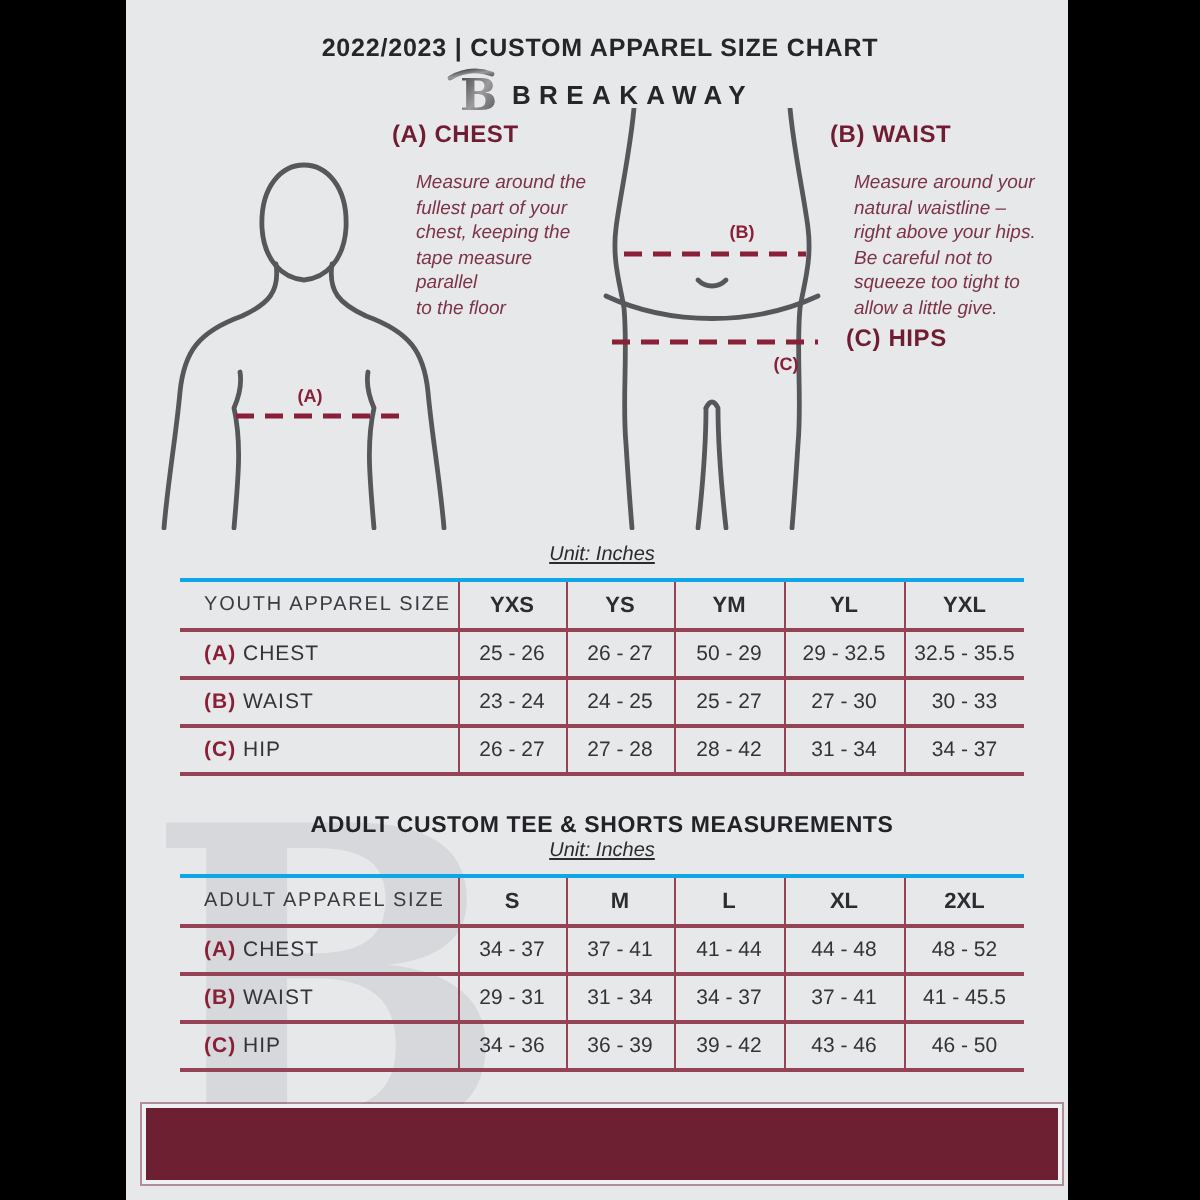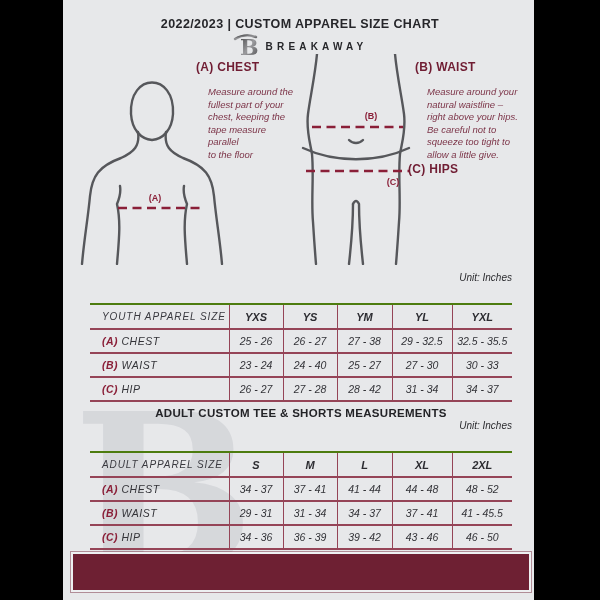--- a/index.html
+++ b/index.html
@@ -9,33 +9,33 @@
   }
   .page{
     position:absolute;left:63px;top:0;width:471px;height:600px;
     background:#e7e8ea;overflow:hidden;
   }
   
   .header-bar{position:absolute;left:25px;right:22px;top:17px;height:28px;
     display:flex;justify-content:space-between;align-items:center;z-index:2;flex-direction:column;}
   .doc-title{font-size:12.5px;font-weight:bold;letter-spacing:.4px;color:#26262a;white-space:nowrap;}
   .brand{display:flex;align-items:center;gap:7px;}
-  .brand-name{font-size:10px;font-weight:bold;letter-spacing:4.2px;color:#26262a;}
+  .brand-name{font-size:13px;font-weight:bold;letter-spacing:4.2px;color:#26262a;}
   
   .fig{position:absolute;z-index:1;}
   .fig svg{display:block;}
   .measure-block{position:absolute;z-index:2;}
   .measure-heading{font-size:12px;font-weight:bold;color:#701d33;letter-spacing:.3px;margin:0 0 6px 0;}
   .measure-body{font-size:9.5px;font-style:italic;line-height:1.32;color:#7c3448;margin:12px;white-space:pre-line;}
   
   .size-section{position:absolute;left:27px;width:422px;z-index:2;}
   .section-title{font-size:11.5px;font-weight:bold;color:#232327;text-align:center;letter-spacing:.3px;margin:0;}
-  .section-unit{font-size:10px;font-style:italic;color:#2b2b2f;text-align:right;margin:1px 0 0 0;}
-  table.size-table{width:422px;border-collapse:collapse;table-layout:fixed;margin-top:20px;
-    border-top:2px solid #4d7c0f;border-bottom:2px solid #954457;font-style:italic;}
+  .section-unit{font-size:10px;font-style:italic;color:#2b2b2f;text-align:center;margin:1px 0 0 0;text-decoration:underline;}
+  table.size-table{width:422px;border-collapse:collapse;table-layout:fixed;margin-top:6px;
+    border-top:2px solid #0ea5e9;border-bottom:2px solid #954457;}
   table.size-table tr{border-bottom:2px solid #954457;}
   table.size-table td{padding:0;height:22px;vertical-align:middle;text-align:center;
     font-size:10.5px;color:#333338;}
   table.size-table td + td{border-left:1.5px solid #954457;}
   table.size-table td.lbl{text-align:left;padding-left:12px;letter-spacing:.5px;}
   tr.head td{height:23px;font-weight:bold;font-size:11px;color:#2c2c31;}
   tr.head td.lbl{font-weight:normal;font-size:10px;letter-spacing:.9px;color:#3a3a40;}
   .rowpfx{color:#8a1f38;font-weight:bold;}
   .rowlbl{color:#333338;}
   
@@ -112,21 +112,21 @@
   </div>
   <div class="measure-block" style="left:352px;top:60px;width:118px;">
     <p class="measure-heading">(B) WAIST</p>
     <p class="measure-body">Measure around your
 natural waistline –
 right above your hips.
 Be careful not to
 squeeze too tight to
 allow a little give.</p>
   </div>
-  <div class="measure-block" style="left:345px;top:162px;width:120px;">
+  <div class="measure-block" style="left:360px;top:162px;width:120px;">
     <p class="measure-heading">(C) HIPS</p>
   </div>
 
   <div class="size-section" style="top:271px;">
     <p class="section-unit">Unit: Inches</p>
     <table class="size-table">
       <colgroup>
           <col style="width:139px">
           <col style="width:54px">
           <col style="width:54px">
@@ -140,28 +140,28 @@
         <td>YXS</td>
         <td>YS</td>
         <td>YM</td>
         <td>YL</td>
         <td>YXL</td>
       </tr>
       <tr>
         <td class="lbl"><span class="rowpfx">(A)</span> <span class="rowlbl">CHEST</span></td>
         <td>25 - 26</td>
         <td>26 - 27</td>
-        <td>27 - 38</td>
+        <td>50 - 29</td>
         <td>29 - 32.5</td>
         <td>32.5 - 35.5</td>
       </tr>
       <tr>
         <td class="lbl"><span class="rowpfx">(B)</span> <span class="rowlbl">WAIST</span></td>
         <td>23 - 24</td>
-        <td>24 - 40</td>
+        <td>24 - 25</td>
         <td>25 - 27</td>
         <td>27 - 30</td>
         <td>30 - 33</td>
       </tr>
       <tr>
         <td class="lbl"><span class="rowpfx">(C)</span> <span class="rowlbl">HIP</span></td>
         <td>26 - 27</td>
         <td>27 - 28</td>
         <td>28 - 42</td>
         <td>31 - 34</td>

